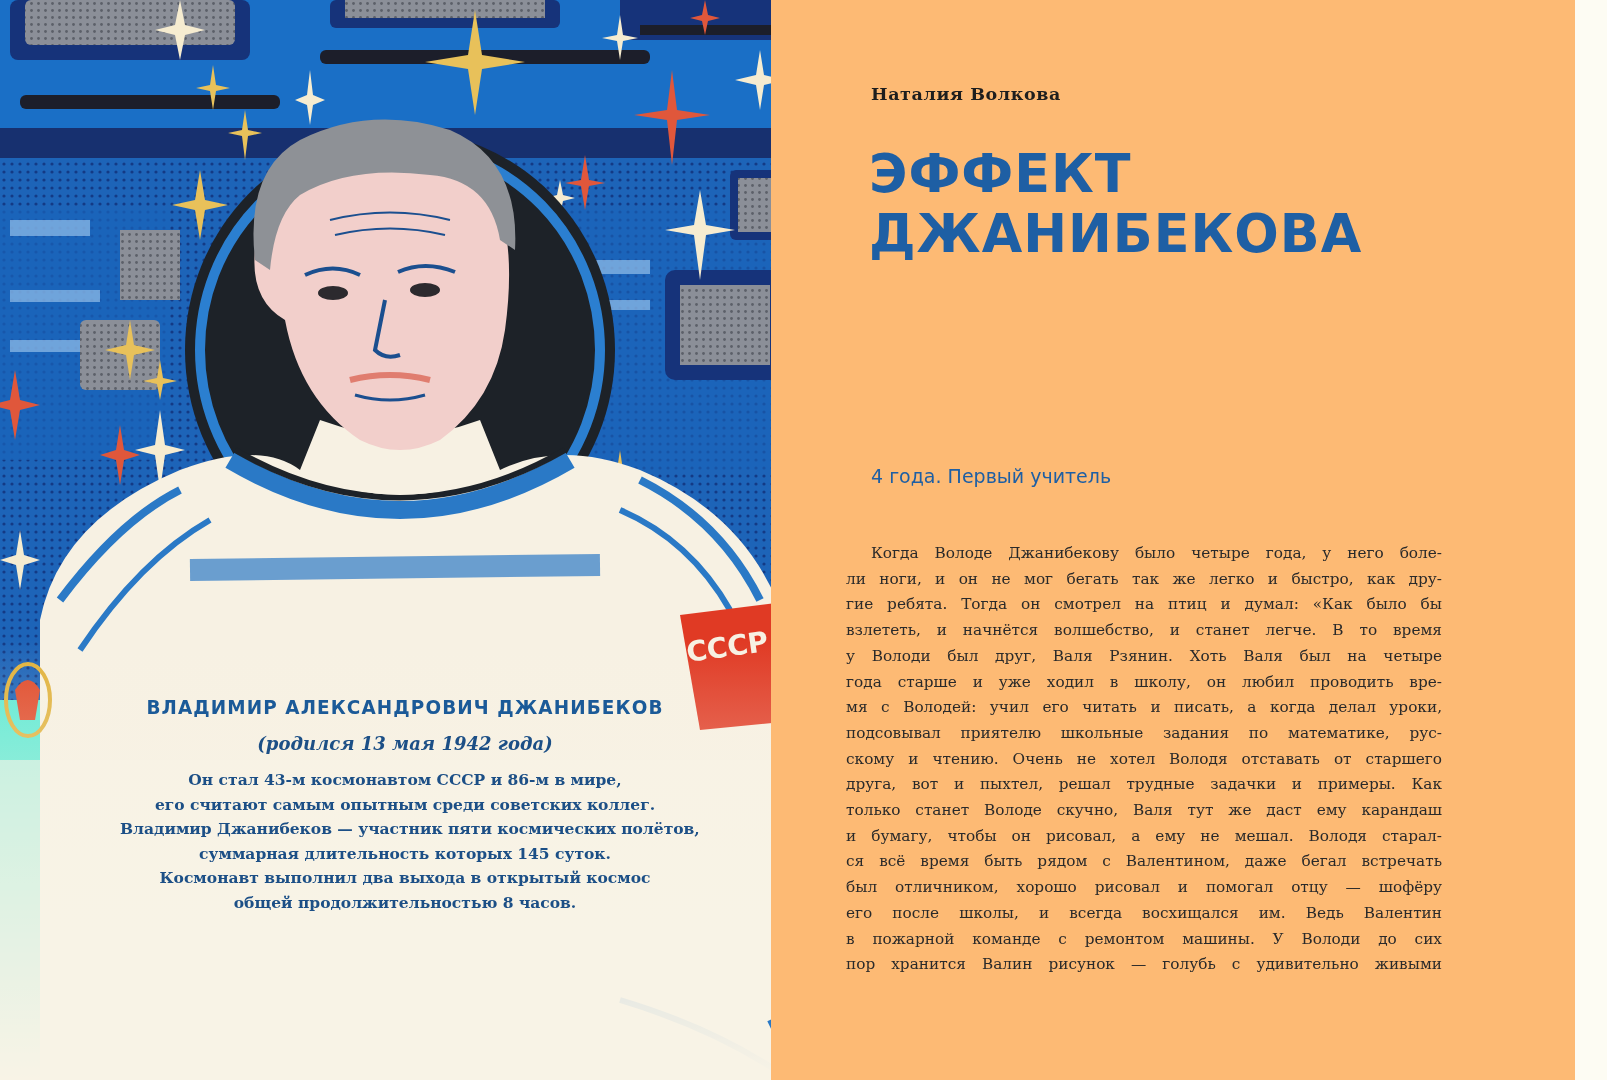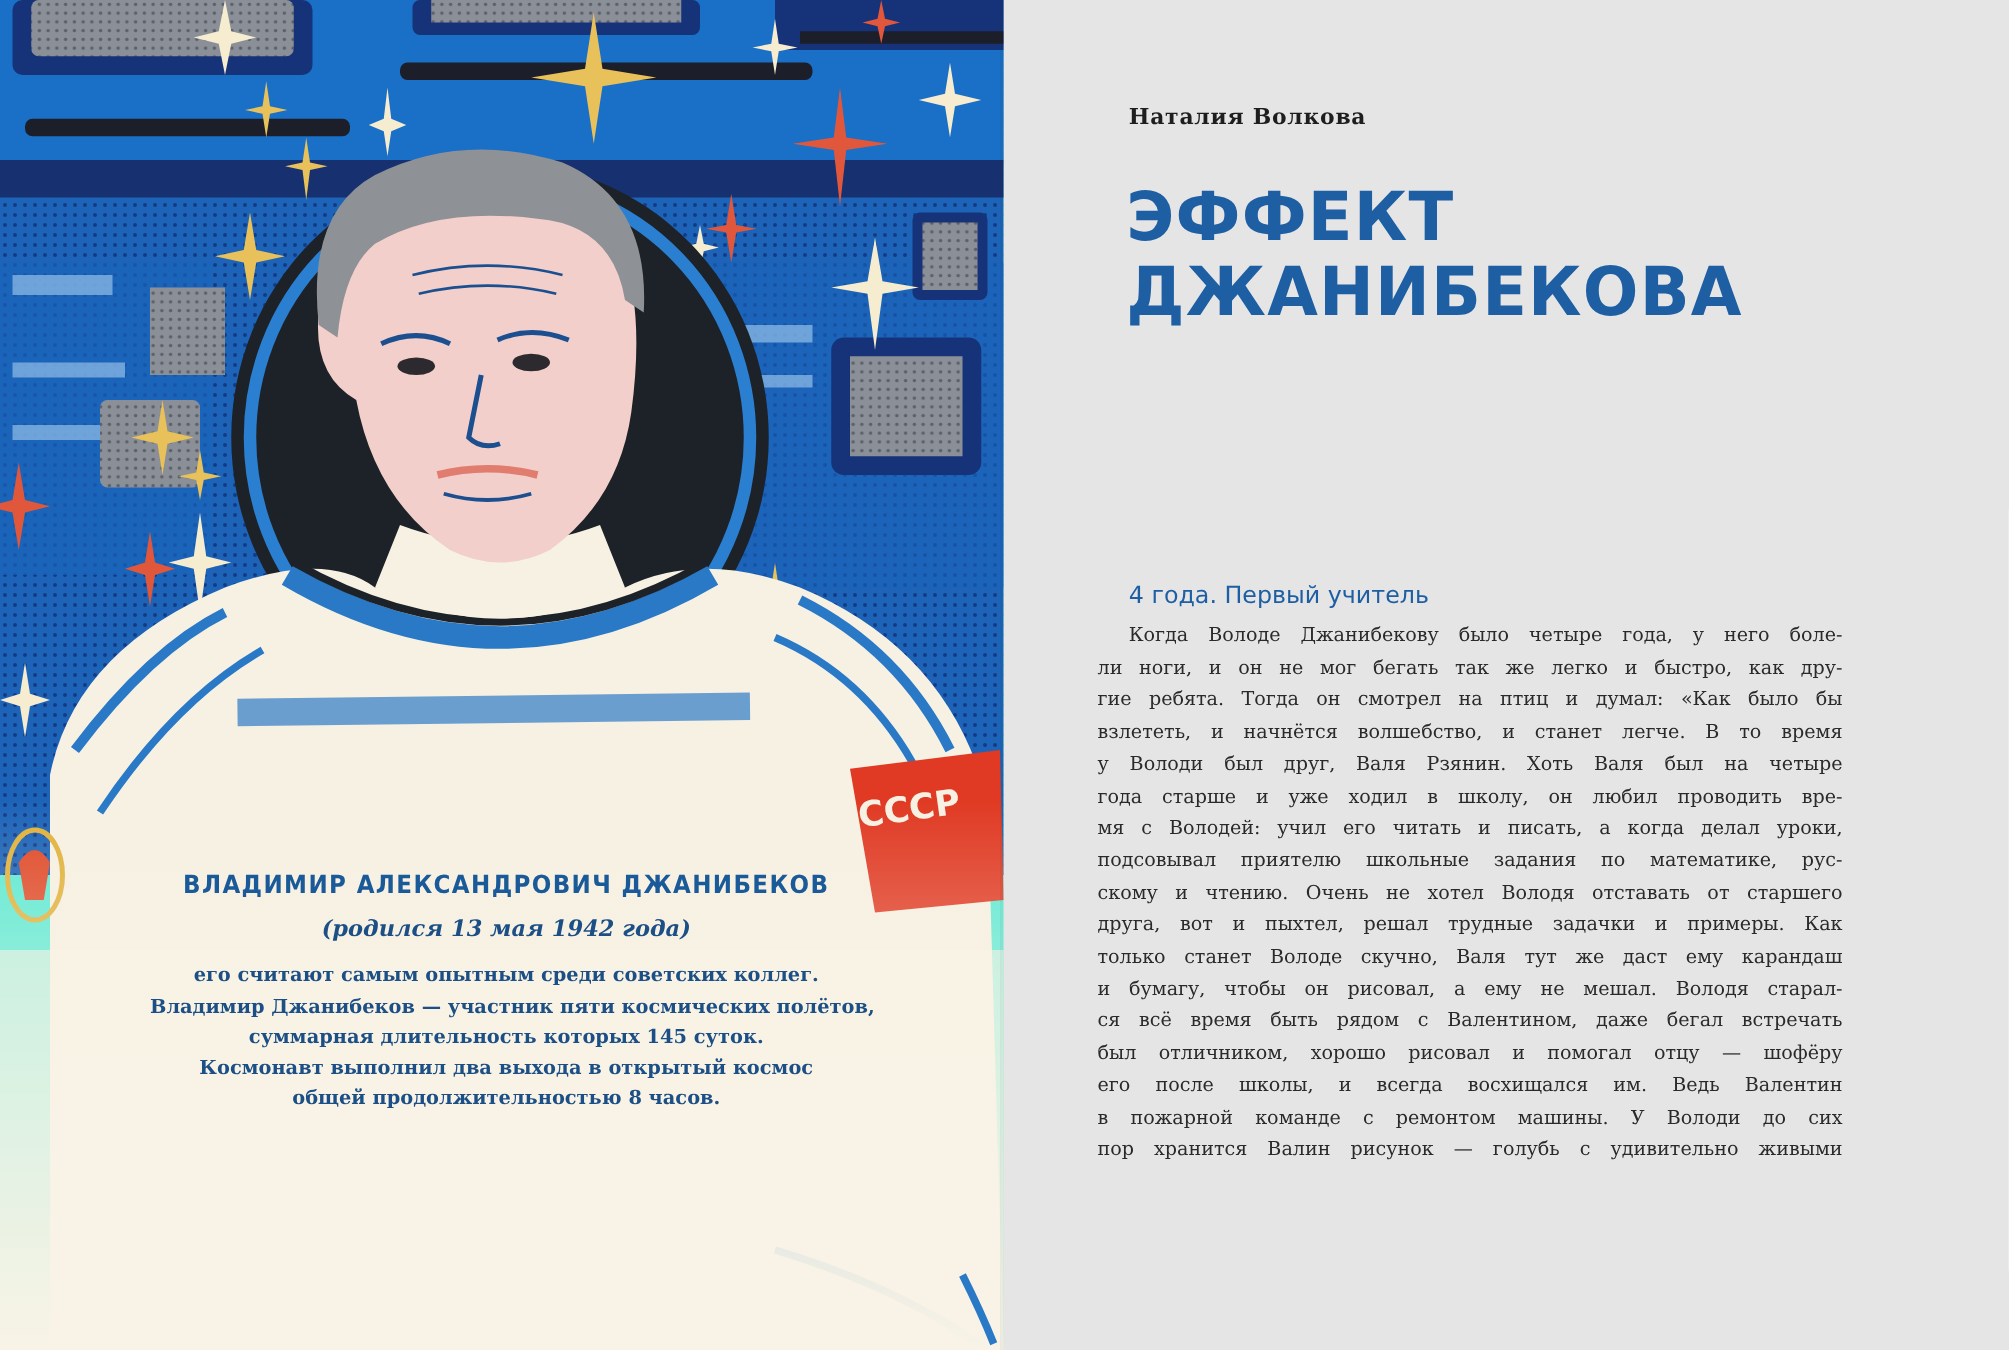--- a/index.html
+++ b/index.html
@@ -30,22 +30,22 @@
     color: #1c4f86;
   }
   .caption-body {
     margin-top: 14px; font-size: 15.5px; line-height: 24.5px; font-weight: bold;
     color: #1c4f86;
   }
   .caption-body div { white-space: nowrap; }
 
   
   .right-page {
-    position: absolute; left: 803px; top: 0; width: 804px; height: 1080px;
-    background: #e5e5e5;
+    position: absolute; left: 771px; top: 0; width: 804px; height: 1080px;
+    background: #fdba74;
   }
   .author {
     position: absolute; left: 100px; top: 84px;
     font-family: "DejaVu Serif", serif; font-weight: bold; font-size: 17.5px;
     color: #1e1e1e; letter-spacing: 0.6px;
   }
   .title {
     position: absolute; left: 98px; top: 144px;
     font-family: "DejaVu Sans", sans-serif; font-weight: bold;
     color: #1e5fa4; font-size: 54px; line-height: 60px; letter-spacing: 1px;
@@ -55,21 +55,21 @@
     position: absolute; left: 100px; top: 465px;
     font-family: "DejaVu Sans", sans-serif; font-size: 19px;
     color: #1e5fa4; font-weight: normal;
   }
   .body-text {
     position: absolute; left: 75px; top: 496px; width: 596px;
     font-family: "DejaVu Serif", serif; font-size: 15.3px; line-height: 25.7px;
     color: #2a2a2a; text-align: justify; text-align-last: justify;
   }
   .body-text .line { display: block; text-align: justify; text-align-last: justify; white-space: nowrap; }
-  .body-text .line.indent { padding-left: 25px; }
+  .body-text .line.indent { padding-left: 25px; margin-top: 45px; }
   .gutter {
     position: absolute; left: 800px; top: 0; width: 6px; height: 1080px;
     background: linear-gradient(to right, rgba(0,0,0,0.05), rgba(255,255,255,0));
   }
 </style>
 </head>
 <body>
 
 <div class="spread">
 
@@ -184,20 +184,21 @@
 
       <rect x="0" y="640" width="803" height="440" fill="url(#fade)"></rect>
       <rect x="0" y="760" width="803" height="320" fill="#f8f3e6" opacity="0.6"></rect>
       <path d="M770 1020 Q785 1050 795 1075" stroke="#2a79c6" stroke-width="6" fill="none"></path>
     </svg>
 
     <div class="caption">
       <div class="caption-name">Владимир Александрович Джанибеков</div>
       <div class="caption-dates">(родился 13 мая 1942 года)</div>
       <div class="caption-body">
+        <div>Он стал 43-м космонавтом СССР и 86-м в мире,</div>
         <div>его считают самым опытным среди советских коллег.</div>
         <div>Владимир Джанибеков — участник пяти космических полётов,</div>
         <div>суммарная длительность которых 145 суток.</div>
         <div>Космонавт выполнил два выхода в открытый космос</div>
         <div>общей продолжительностью 8 часов.</div>
       </div>
     </div>
   </div>
 
   <div class="gutter"></div>

